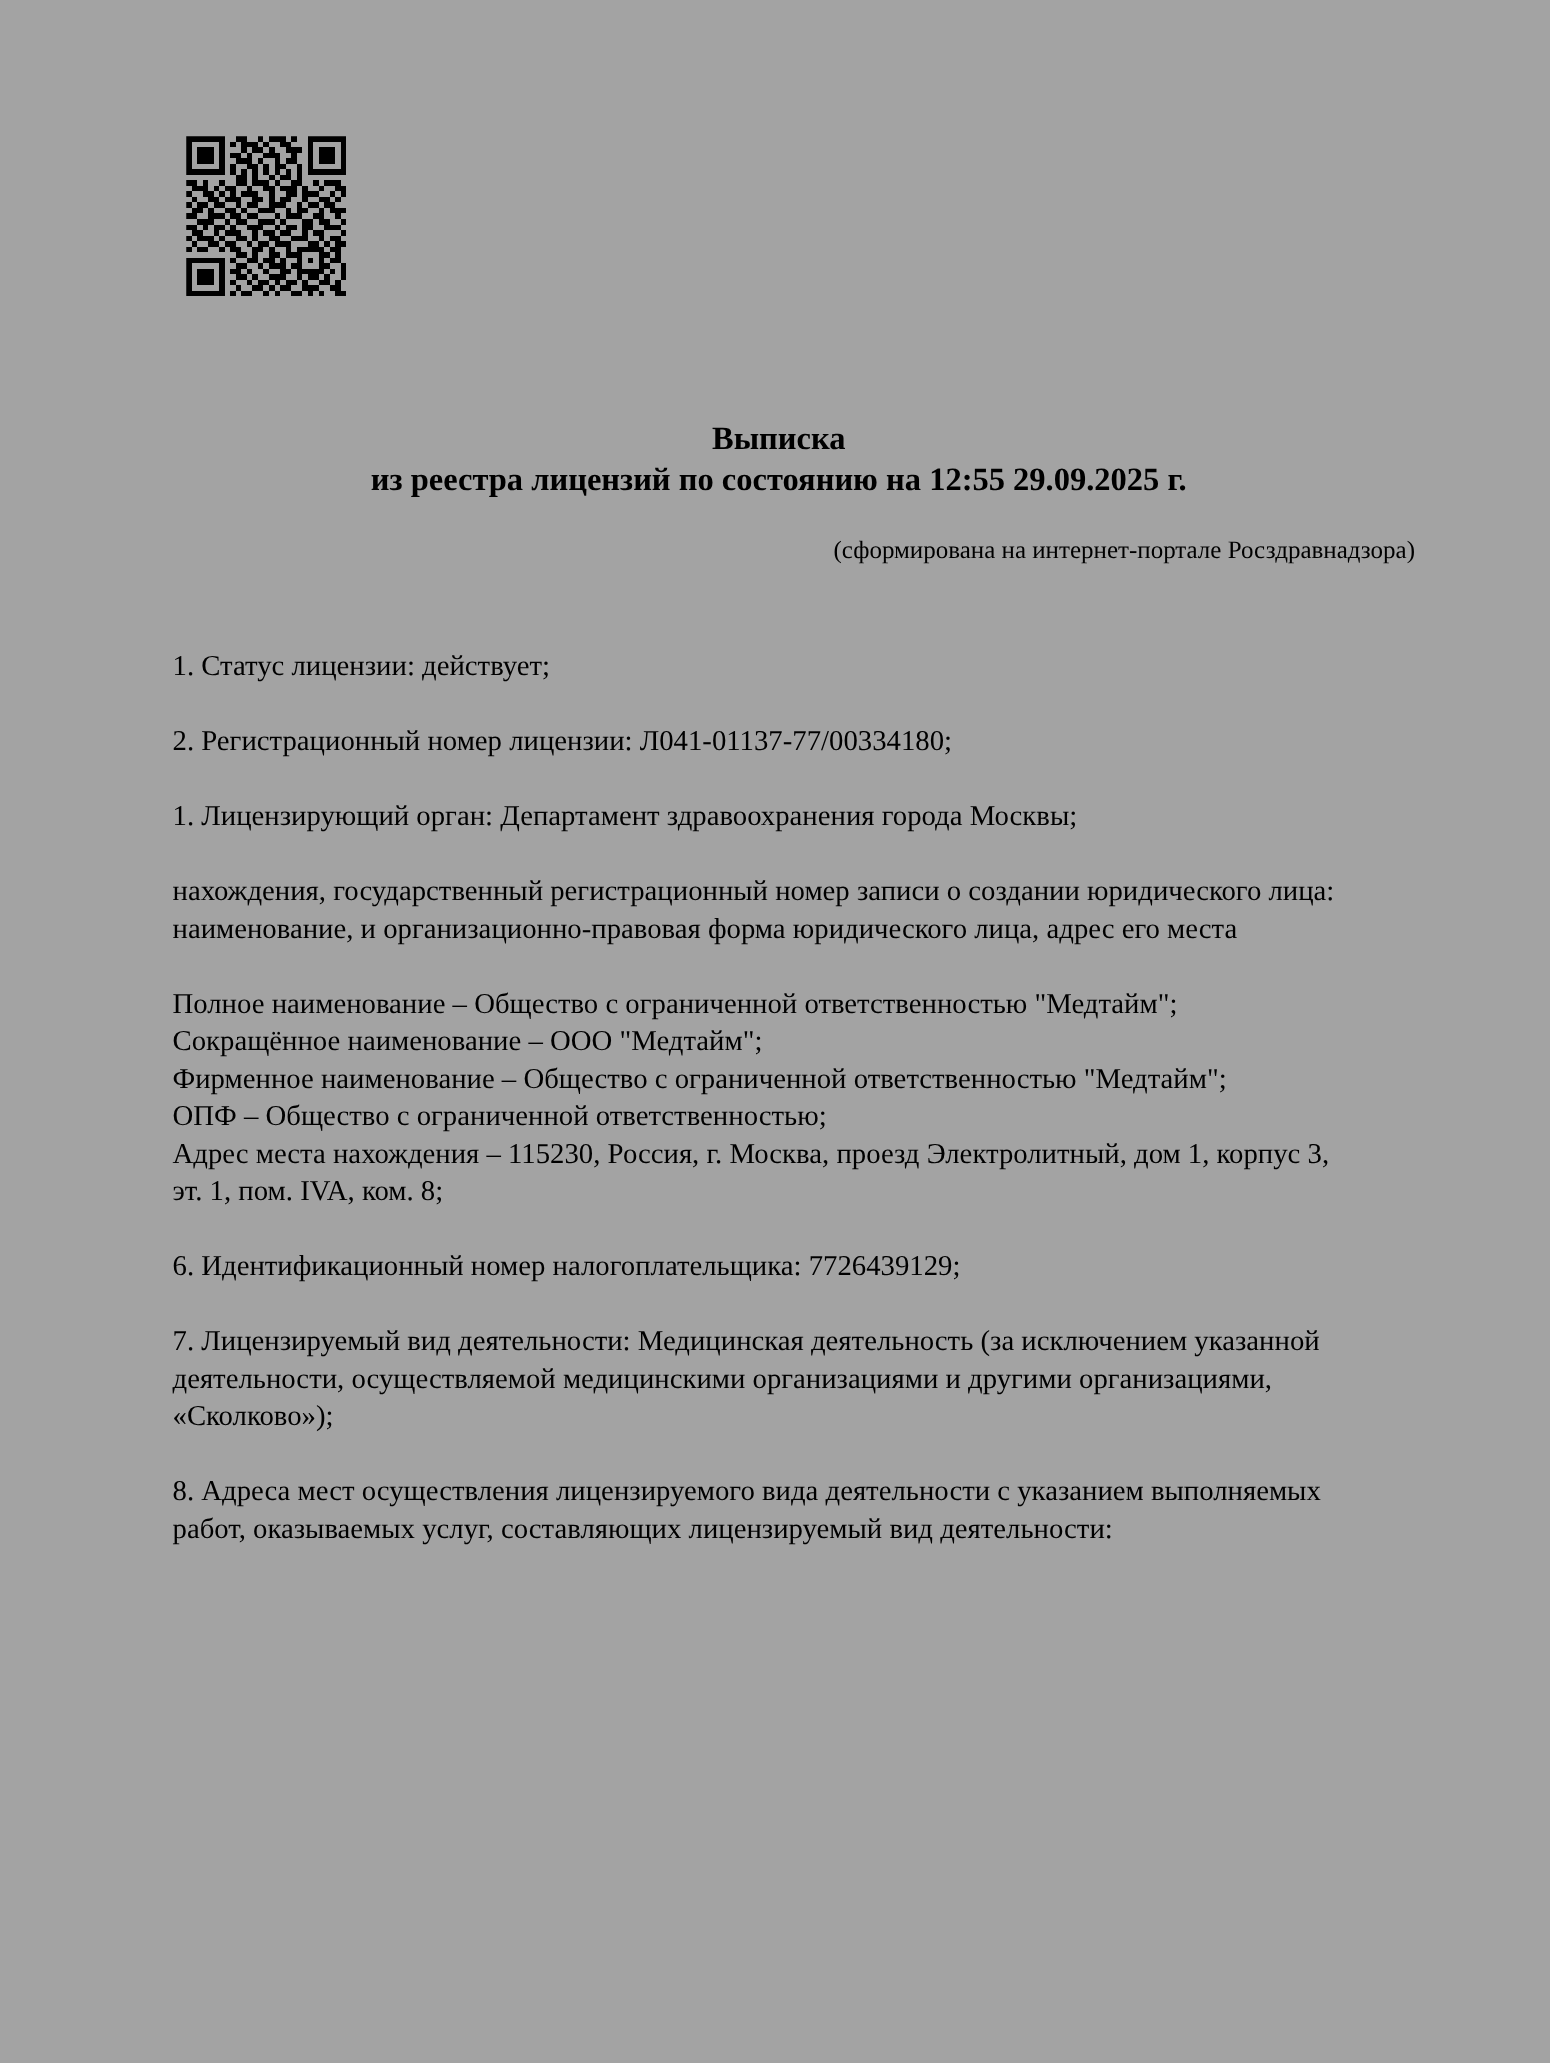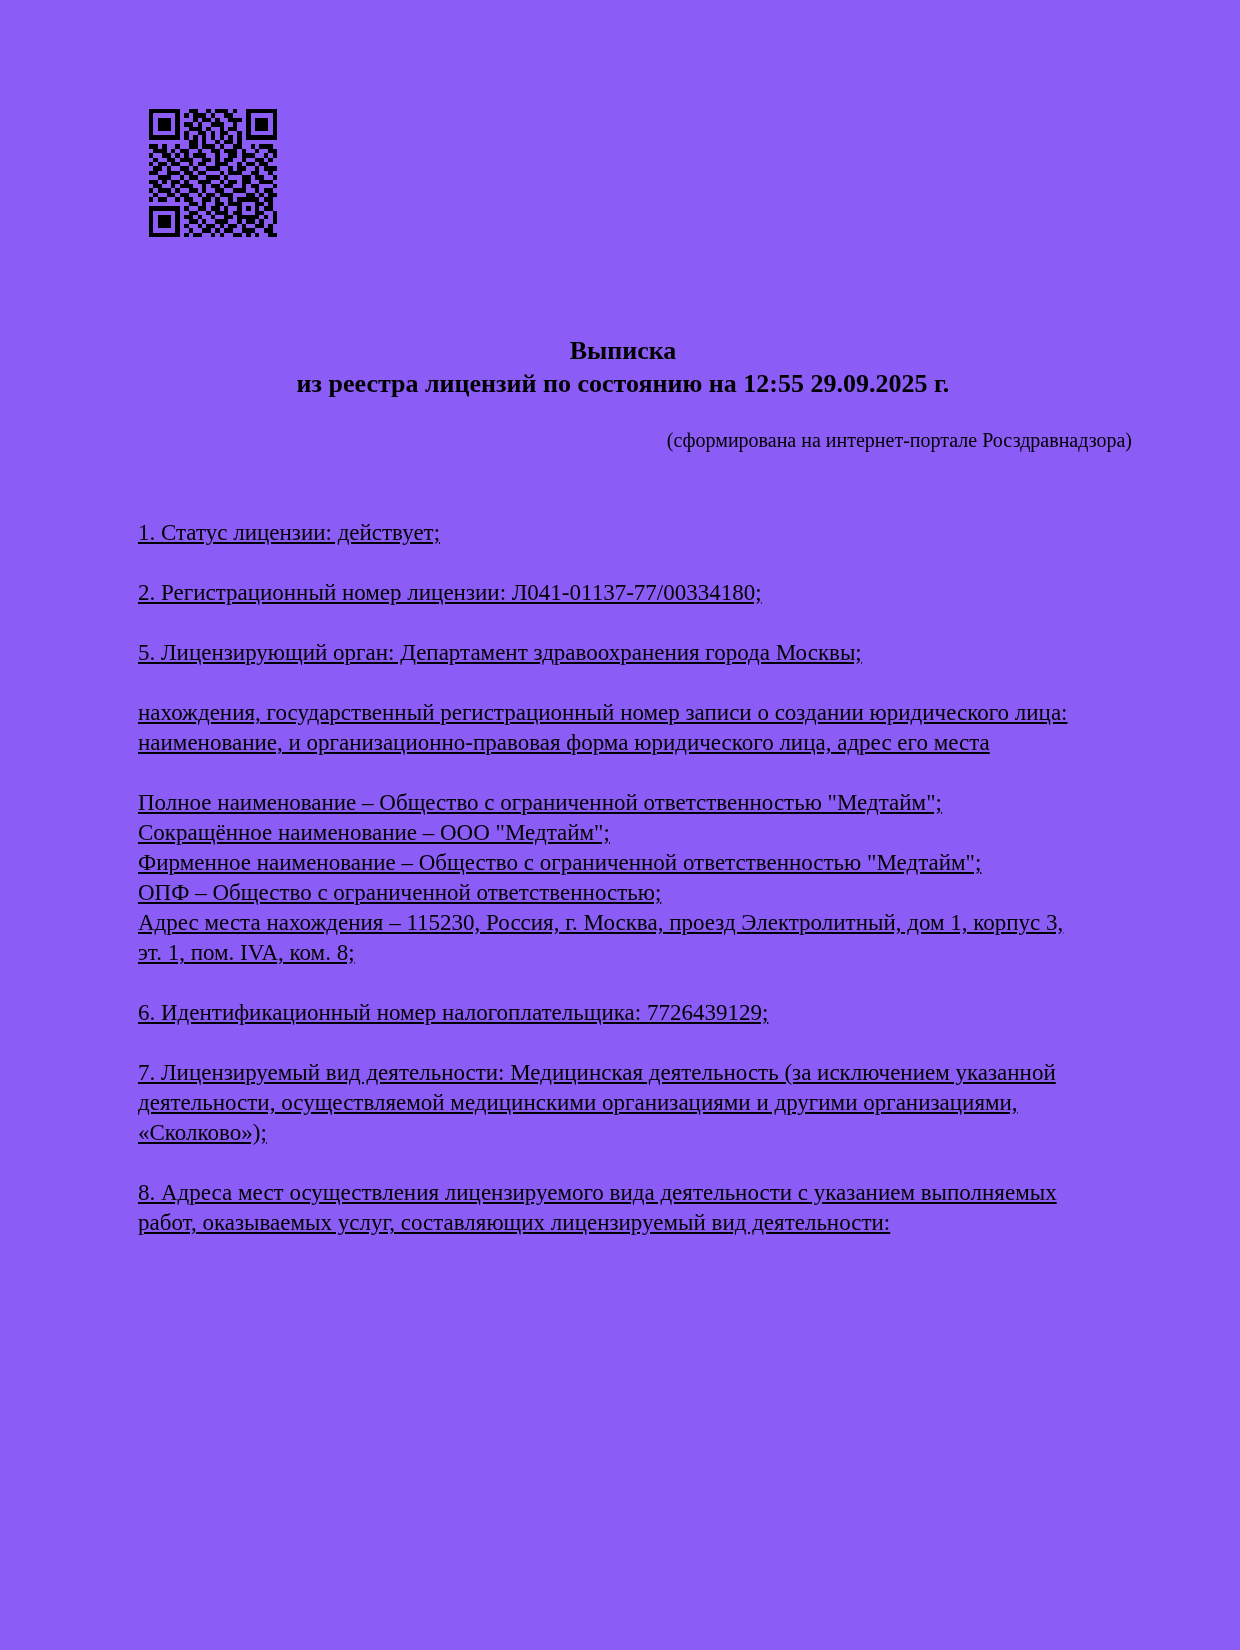--- a/index.html
+++ b/index.html
@@ -1,20 +1,20 @@
 <!DOCTYPE html>
 <html><head>
 <meta charset="utf-8">
 <style>
   html,body{margin:0;padding:0;background:#ffffff;}
   .page{
     position:relative;
     width:1240px;
     height:1650px;
-    background:#8b5cf6;
+    background:#a3a3a3;
     color:#000000;
     font-family:"Liberation Serif","DejaVu Serif",serif;
     overflow:hidden;
   }
   .qr{
     position:absolute;
     left:149px;
     top:109px;
     width:128px;
     height:128px;
@@ -40,21 +40,21 @@
     line-height:24px;
   }
   .content{
     position:absolute;
     left:138px;
     top:518px;
     width:1000px;
     font-size:23px;
     line-height:30px;
   }
-  .para{margin:0 0 30px 0;text-decoration:underline;}
+  .para{margin:0 0 30px 0;}
   .line{white-space:nowrap;}
 </style>
 </head>
 <body>
 
 <div class="page">
 
   <div class="qr">
     <svg viewBox="0 0 29 29" shape-rendering="crispEdges" fill="#000000" xmlns="http://www.w3.org/2000/svg">
         <rect x="0" y="0" width="1" height="1"></rect>
@@ -524,21 +524,21 @@
     <div class="para">
       <div class="line">1. Статус лицензии: действует;</div>
     </div>
 
     <div class="para">
       <div class="line">2. Регистрационный номер лицензии: Л041-01137-77/00334180;</div>
     </div>
 
 
     <div class="para">
-      <div class="line">5. Лицензирующий орган: Департамент здравоохранения города Москвы;</div>
+      <div class="line">1. Лицензирующий орган: Департамент здравоохранения города Москвы;</div>
     </div>
 
     <div class="para">
       <div class="line">нахождения, государственный регистрационный номер записи о создании юридического лица:</div>
       <div class="line">наименование, и организационно-правовая форма юридического лица, адрес его места</div>
     </div>
 
     <div class="para">
       <div class="line">Полное наименование – Общество с ограниченной ответственностью "Медтайм";</div>
       <div class="line">Сокращённое наименование – ООО "Медтайм";</div>

